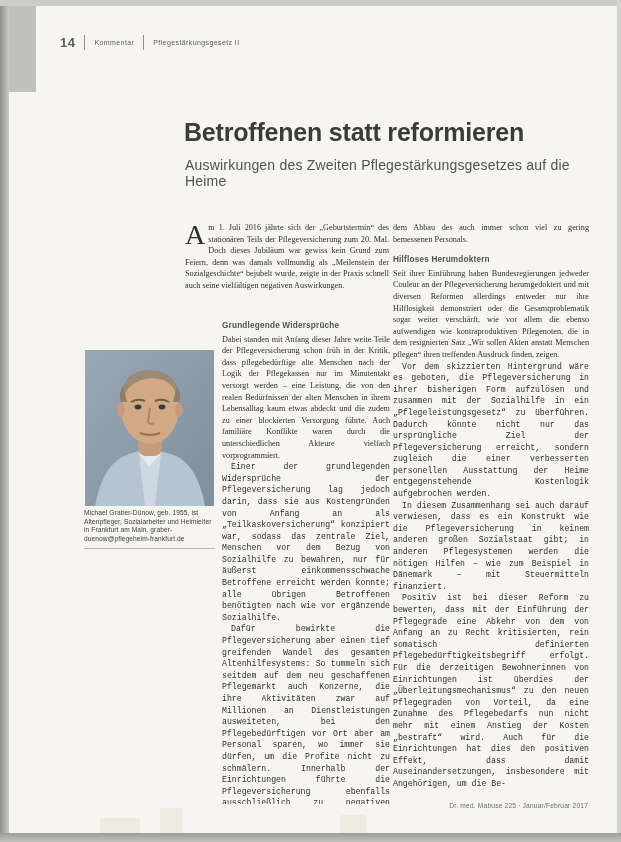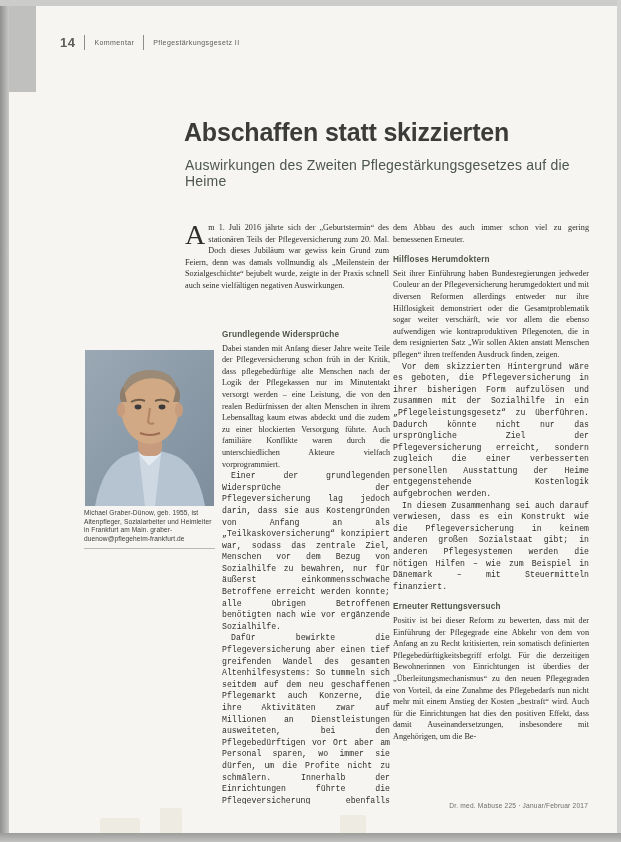--- a/index.html
+++ b/index.html
@@ -47,21 +47,21 @@
     font-size:28px; line-height:23px; padding:1px 3px 0 0; color:#2e2e2d;
   }
   .col { position:absolute; overflow:hidden; }
   .col1 { left:222px; top:320px; width:168px; height:484px; }
   .col2 { left:393px; top:222px; width:196px; height:582px; }
   .subhead {
     font-family:Liberation Sans, sans-serif;
     font-size:8.2px; font-weight:bold; color:#4e5447;
     margin:9px 0 2px 0; letter-spacing:.2px;
   }
-  .subhead.first { margin-top:9px; }
+  .subhead.first { margin-top:0; }
   .col p + p { text-indent:9px;font-family:Liberation Mono, monospace; }
 
   
   .photo-wrap { position:absolute; left:85px; top:350px; width:129px; height:156px; overflow:hidden; background:#8b9aa7; }
   .caption {
     position:absolute; left:84px; top:509px; width:131px;
     font-size:6.6px; line-height:8.6px; color:#3c3c3b; letter-spacing:.1px;
     border-bottom:1px solid #b9b9b5; padding-bottom:5px;
   }
   .footer {
@@ -80,21 +80,21 @@
   <div class="blob" style="left:340px;top:815px;width:26px;height:20px;"></div>
 
   <div class="header">
     <span class="page-number">14</span>
     <span class="hsep"></span>
     <span class="hlabel">Kommentar</span>
     <span class="hsep"></span>
     <span class="hlabel">Pflegestärkungsgesetz II</span>
   </div>
 
-  <h1 class="title">Abschaffen statt skizzierten</h1>
+  <h1 class="title">Betroffenen statt reformieren</h1>
   <div class="subtitle">Auswirkungen des Zweiten Pflegestärkungsgesetzes auf die Heime</div>
 
   <div class="intro bodytext serif">
     <span class="dropcap">A</span><span>m 1. Juli 2016 jährte sich der „Geburtstermin“ des stationären Teils der Pflegeversicherung zum 20. Mal. Doch dieses Jubiläum war gewiss kein Grund zum Feiern, denn was damals vollmundig als „Meilenstein der Sozialgeschichte“ bejubelt wurde, zeigte in der Praxis schnell auch seine vielfältigen negativen Auswirkungen.</span>
   </div>
 
   <div class="photo-wrap">
     <svg width="129" height="156" viewBox="0 0 129 156">
       <defs>
         <linearGradient id="bg" x1="0" y1="0" x2="1" y2="1">
@@ -131,26 +131,25 @@
   <div class="caption">Michael Graber-Dünow, geb. 1955, ist Altenpfleger, Sozialarbeiter und Heimleiter in Frankfurt am Main. graber-duenow@pflegeheim-frankfurt.de</div>
 
   <div class="col col1 bodytext serif">
     <div class="subhead first">Grundlegende Widersprüche</div>
     <p>Dabei standen mit Anfang dieser Jahre weite Teile der Pflegeversicherung schon früh in der Kritik, dass pflegebedürftige alte Menschen nach der Logik der Pflegekassen nur im Minutentakt versorgt werden – eine Leistung, die von den realen Bedürfnissen der alten Menschen in ihrem Lebensalltag kaum etwas abdeckt und die zudem zu einer blockierten Versorgung führte. Auch familiäre Konflikte waren durch die unterschiedlichen Akteure vielfach vorprogrammiert.</p>
     <p>Einer der grundlegenden Widersprüche der Pflegeversicherung lag jedoch darin, dass sie aus Kostengründen von Anfang an als „Teilkaskoversicherung“ konzipiert war, sodass das zentrale Ziel, Menschen vor dem Bezug von Sozialhilfe zu bewahren, nur für äußerst einkommensschwache Betroffene erreicht werden konnte; alle übrigen Betroffenen benötigten nach wie vor ergänzende Sozialhilfe.</p>
     <p>Dafür bewirkte die Pflegeversicherung aber einen tief greifenden Wandel des gesamten Altenhilfesystems: So tummeln sich seitdem auf dem neu geschaffenen Pflegemarkt auch Konzerne, die ihre Aktivitäten zwar auf Millionen an Dienstleistungen ausweiteten, bei den Pflegebedürftigen vor Ort aber am Personal sparen, wo immer sie dürfen, um die Profite nicht zu schmälern. Innerhalb der Einrichtungen führte die Pflegeversicherung ebenfalls ausschließlich zu negativen Veränderungen, wie zum Beispiel</p>
   </div>
 
   <div class="col col2 bodytext serif">
-    <p>dem Abbau des auch immer schon viel zu gering bemessenen Erneuter.</p>
+    <p>dem Abbau des auch immer schon viel zu gering bemessenen Personals.</p>
     <div class="subhead">Hilfloses Herumdoktern</div>
     <p>Seit ihrer Einführung haben Bundesregierungen jedweder Couleur an der Pflegeversicherung herumgedoktert und mit diversen Reformen allerdings entweder nur ihre Hilflosigkeit demonstriert oder die Gesamtproblematik sogar weiter verschärft, wie vor allem die ebenso aufwendigen wie kontraproduktiven Pflegenoten, die in dem resignierten Satz „Wir sollen Akten anstatt Menschen pflegen“ ihren treffenden Ausdruck finden, zeigen.</p>
     <p>Vor dem skizzierten Hintergrund wäre es geboten, die Pflegeversicherung in ihrer bisherigen Form aufzulösen und zusammen mit der Sozialhilfe in ein „Pflegeleistungsgesetz“ zu überführen. Dadurch könnte nicht nur das ursprüngliche Ziel der Pflegeversicherung erreicht, sondern zugleich die einer verbesserten personellen Ausstattung der Heime entgegenstehende Kostenlogik aufgebrochen werden.</p>
     <p>In diesem Zusammenhang sei auch darauf verwiesen, dass es ein Konstrukt wie die Pflegeversicherung in keinem anderen großen Sozialstaat gibt; in anderen Pflegesystemen werden die nötigen Hilfen – wie zum Beispiel in Dänemark – mit Steuermitteln finanziert.</p>
-    <div class="subhead">Erneuter Rettungsversuch</div>
     <p>Positiv ist bei dieser Reform zu bewerten, dass mit der Einführung der Pflegegrade eine Abkehr von dem von Anfang an zu Recht kritisierten, rein somatisch definierten Pflegebedürftigkeitsbegriff erfolgt. Für die derzeitigen Bewohnerinnen von Einrichtungen ist überdies der „Überleitungsmechanismus“ zu den neuen Pflegegraden von Vorteil, da eine Zunahme des Pflegebedarfs nun nicht mehr mit einem Anstieg der Kosten „bestraft“ wird. Auch für die Einrichtungen hat dies den positiven Effekt, dass damit Auseinandersetzungen, insbesondere mit Angehörigen, um die Be-</p>
   </div>
 
   <div class="footer">Dr. med. Mabuse 225 · Januar/Februar 2017</div>
 
   <div class="edge-left"></div>
   <div class="edge-top"></div>
   <div class="edge-right"></div>
   <div class="edge-bottom"></div>
 </div>

